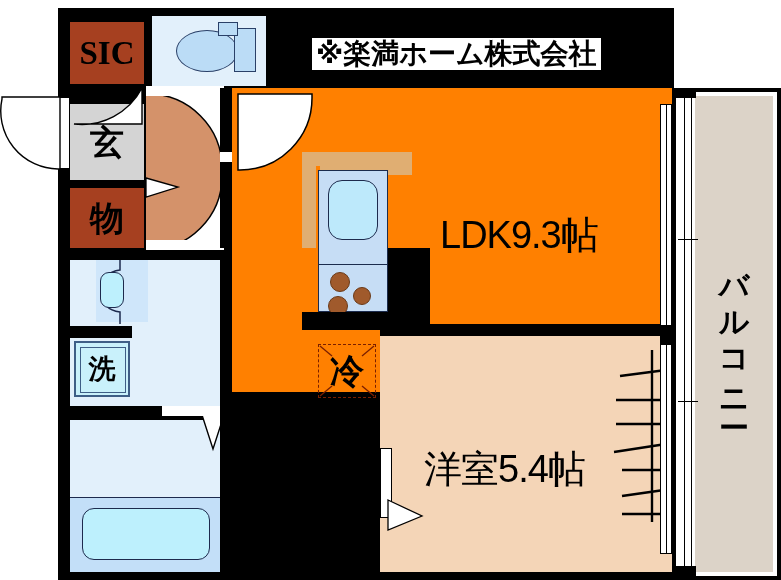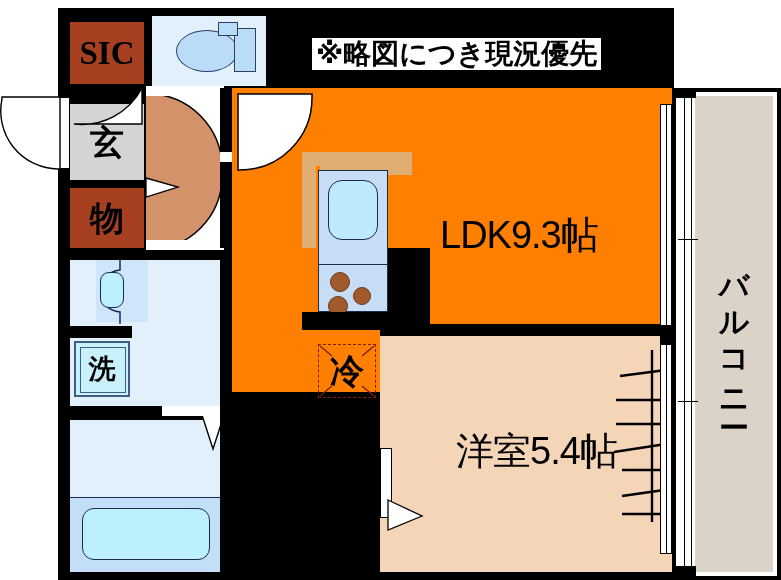--- a/index.html
+++ b/index.html
@@ -101,21 +101,21 @@
   <svg class="abs" style="left:318px;top:344px;" width="58" height="54">
     <line x1="2" y1="2" x2="14" y2="12" stroke="#7a1f00" stroke-width="1.3"></line>
     <line x1="56" y1="2" x2="44" y2="12" stroke="#7a1f00" stroke-width="1.3"></line>
     <line x1="2" y1="52" x2="14" y2="42" stroke="#7a1f00" stroke-width="1.3"></line>
     <line x1="56" y1="52" x2="44" y2="42" stroke="#7a1f00" stroke-width="1.3"></line>
   </svg>
 
   <div class="abs wall" style="left:380px;top:324px;width:292px;height:12px;"></div>
 
   <div class="abs room" style="left:380px;top:336px;width:292px;height:236px;"></div>
-  <div class="abs" style="left:424px;top:432px;margin-left:32px;">
+  <div class="abs" style="left:424px;top:450px;">
     <span class="lbl room-lbl">洋室5.4帖</span>
   </div>
 
   <svg class="abs" style="left:608px;top:346px;" width="60" height="180">
     <line x1="44" y1="4" x2="44" y2="176" stroke="#000" stroke-width="2.4"></line>
     <line x1="12" y1="30" x2="58" y2="24" stroke="#000" stroke-width="2.4"></line>
     <line x1="8" y1="54" x2="58" y2="54" stroke="#000" stroke-width="2.4"></line>
     <line x1="8" y1="78" x2="58" y2="78" stroke="#000" stroke-width="2.4"></line>
     <line x1="6" y1="106" x2="58" y2="98" stroke="#000" stroke-width="2.4"></line>
     <line x1="14" y1="124" x2="58" y2="124" stroke="#000" stroke-width="2.4"></line>
@@ -210,17 +210,17 @@
 
   <div class="abs water" style="left:152px;top:16px;width:114px;height:70px;"></div>
   <div class="abs toiletbowl" style="left:176px;top:30px;width:62px;height:42px;"></div>
   <div class="abs toilettank" style="left:234px;top:28px;width:22px;height:44px;"></div>
   <div class="abs toilettank" style="left:218px;top:22px;width:20px;height:14px;"></div>
   <div class="abs wall" style="left:144px;top:8px;width:8px;height:78px;"></div>
   <div class="abs wall" style="left:266px;top:8px;width:10px;height:78px;"></div>
   <div class="abs white" style="left:152px;top:86px;width:66px;height:10px;"></div>
 
   <div class="abs" style="left:312px;top:38px;background:#ffffff;padding:2px 4px;z-index:30;">
-    <span class="lbl note">※略図につき現況優先</span>
+    <span class="lbl note">※楽満ホーム株式会社</span>
   </div>
 
 
 </div>
 
 </body></html>

